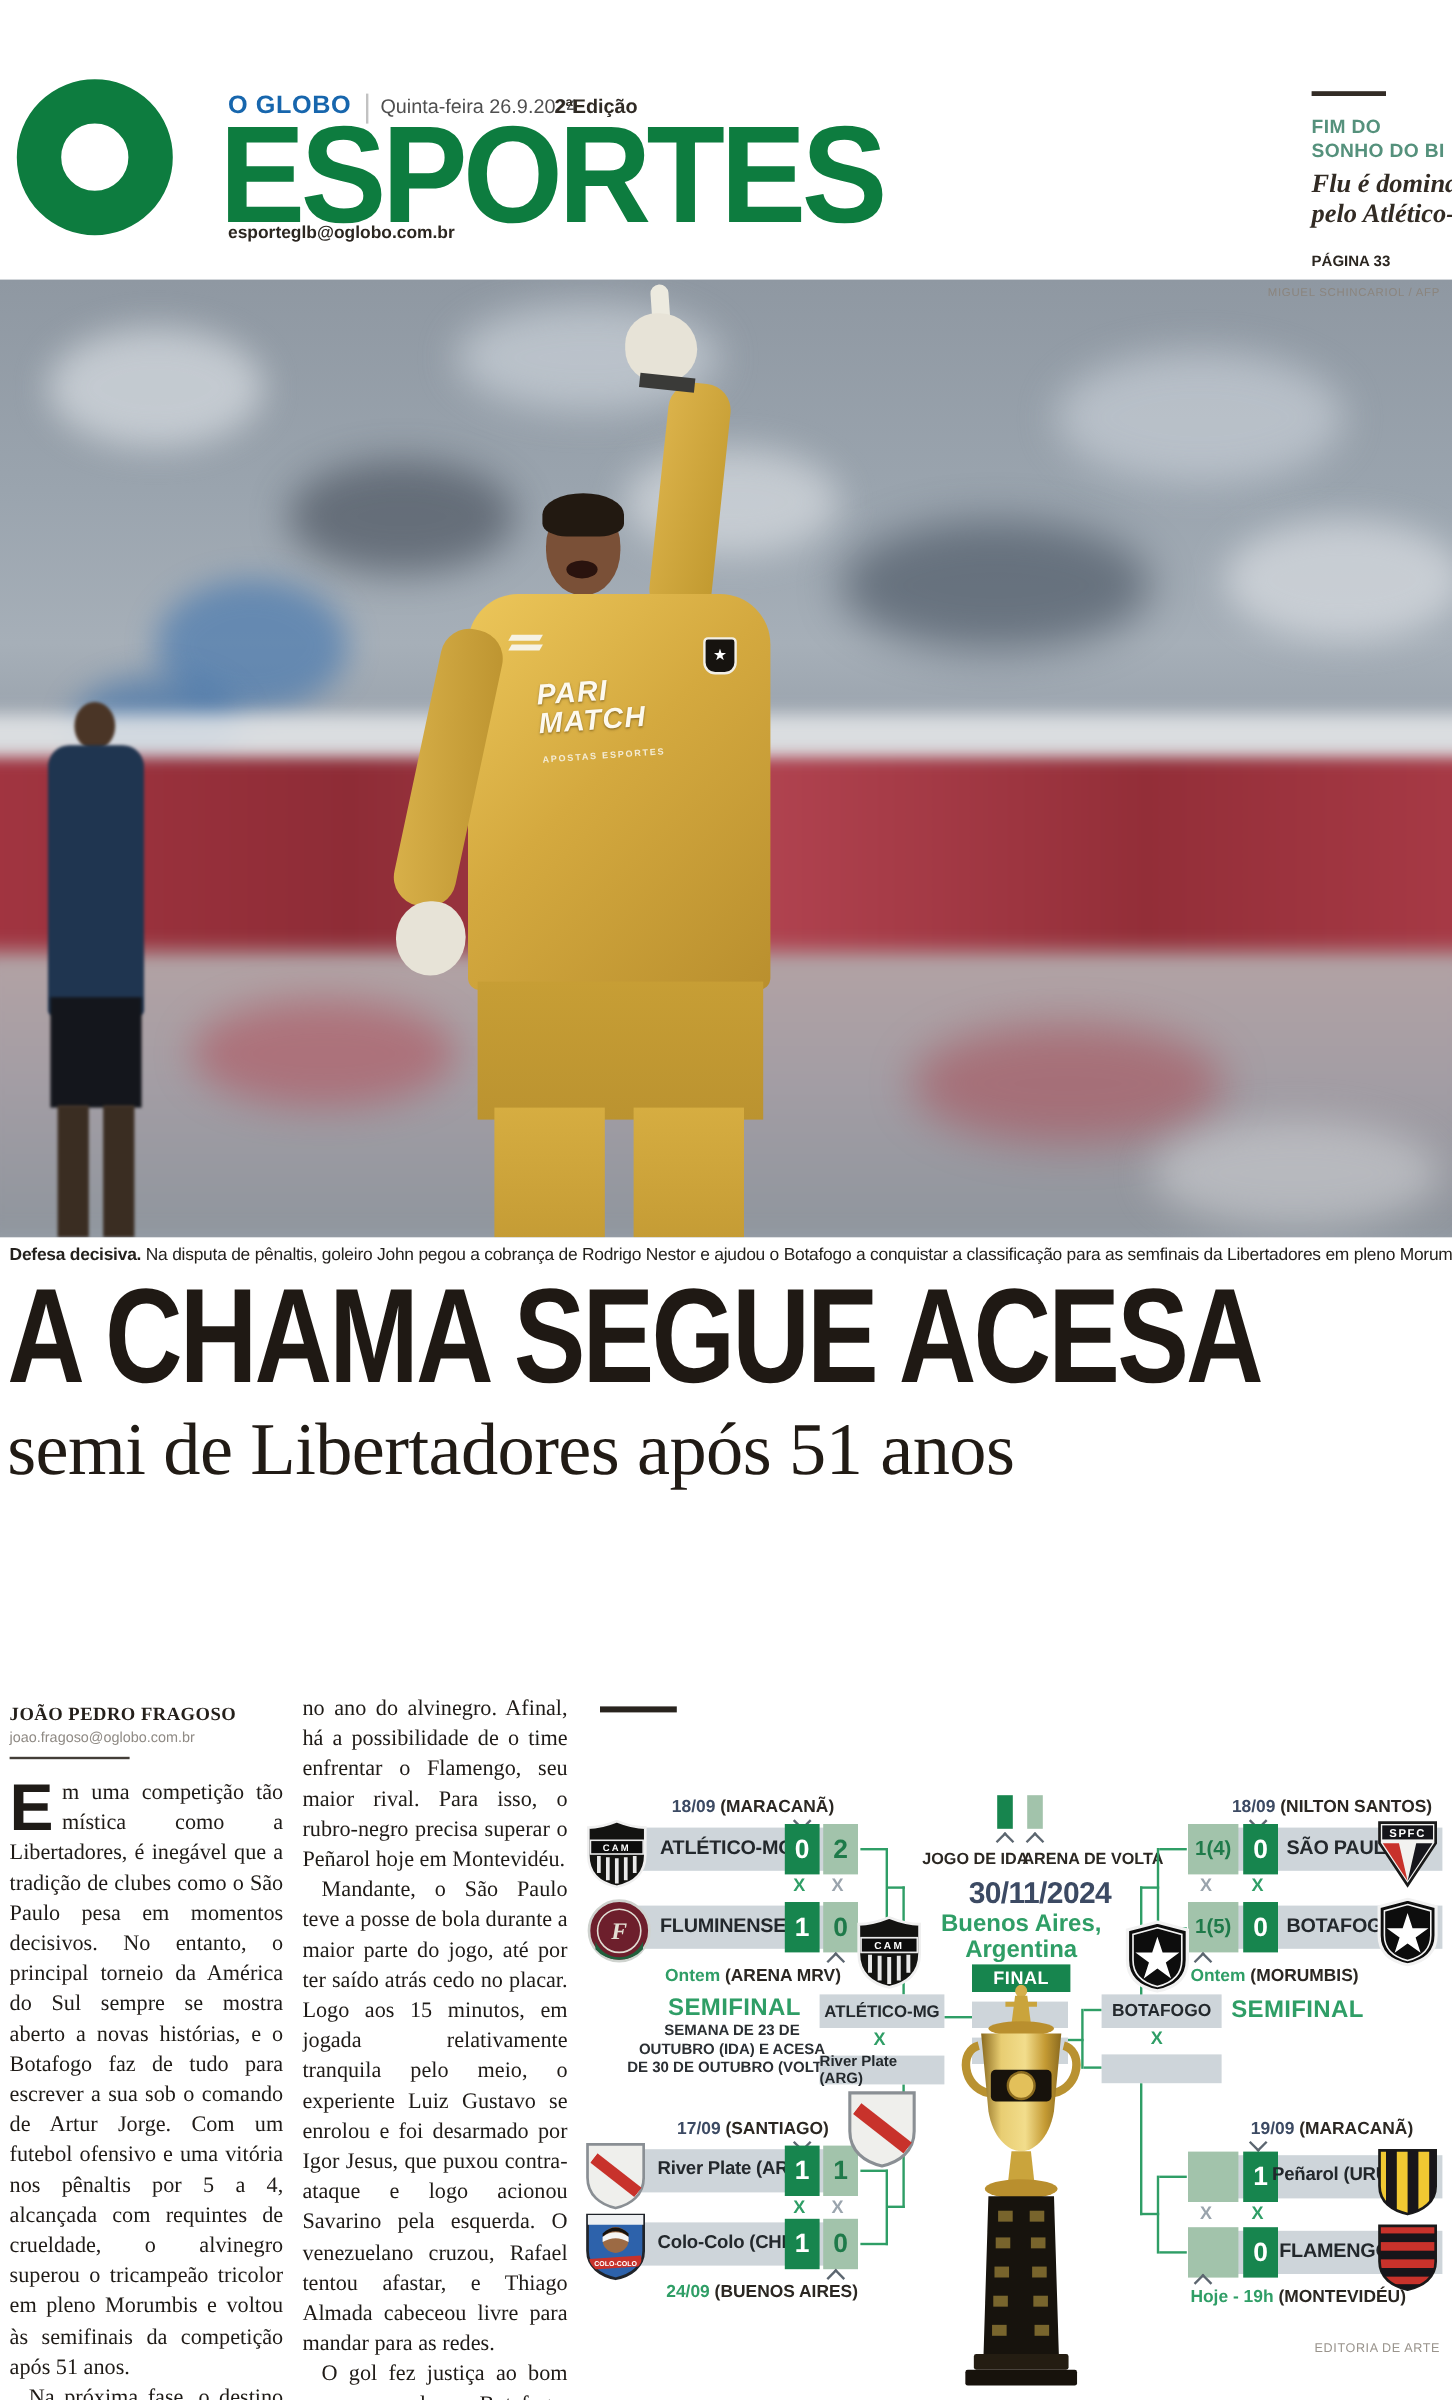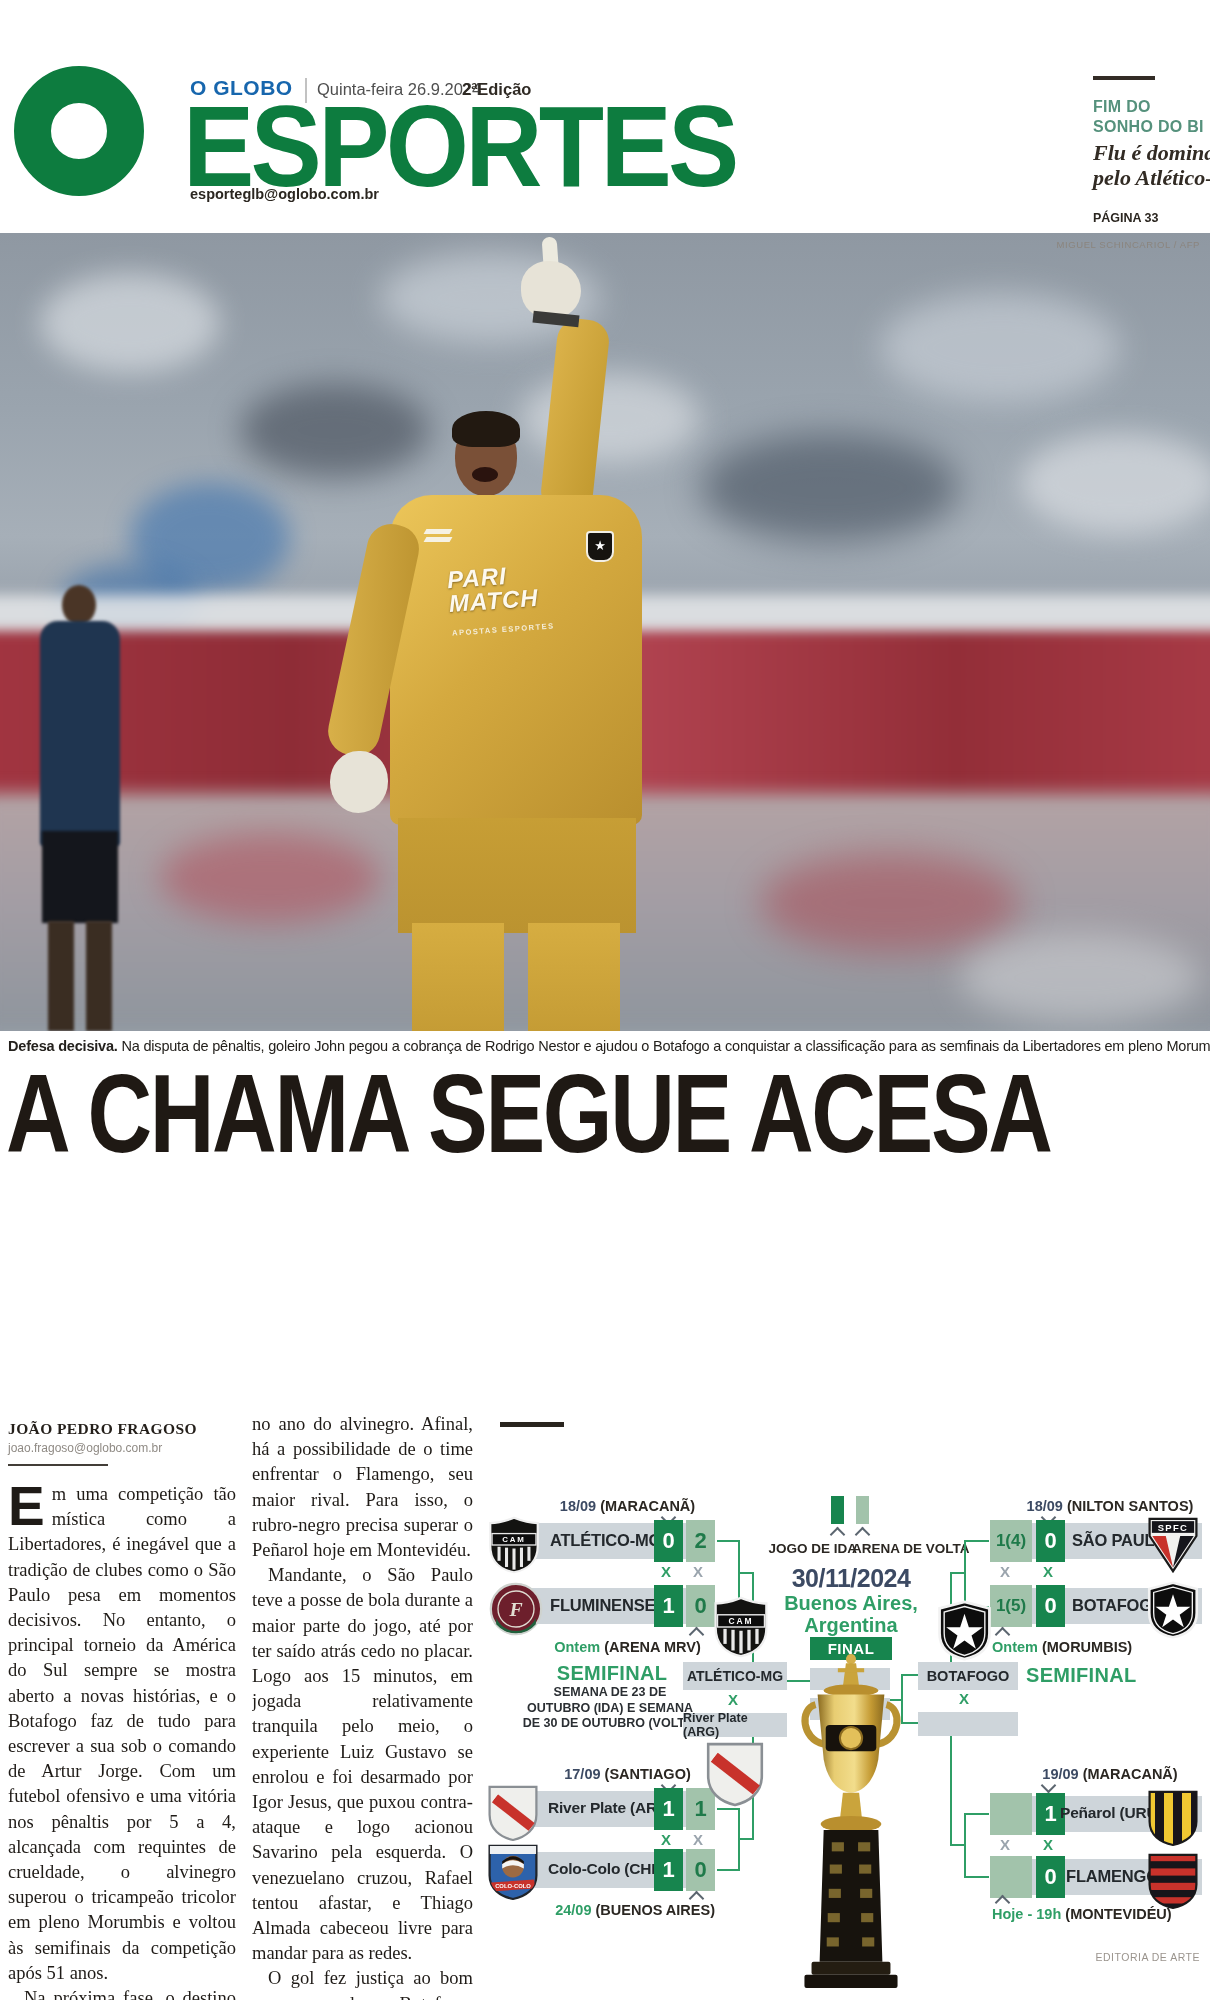--- a/index.html
+++ b/index.html
@@ -63,21 +63,21 @@
   .mfoot .g{color:#2f9e66}
   .mhead .v,.mfoot .v{color:#2b2722;font-weight:bold}
   .xmark{position:absolute;font-size:15px;font-weight:bold}
   .xg{color:#2f9e66}.xgray{color:#9aa4ad}
   .chev{position:absolute;width:9px;height:9px;border:2.5px solid #5c6670;border-top:none;border-left:none}
   .chev.down{transform:rotate(45deg)}
   .chev.up{transform:rotate(-135deg)}
   .ln{position:absolute;background:#2f9e66}
   .legend-box{position:absolute;width:13px;height:28px}
   .legend-lab{position:absolute;width:100px;text-align:right;font-size:13.5px;font-weight:bold;color:#2b2722;white-space:nowrap}
-  .final-date{left:776px;top:1564px;width:150px;text-align:center;font-size:25px;font-weight:bold;color:#3c4a63;letter-spacing:-.5px}
+  .final-date{left:776px;top:1564px;width:150px;text-align:right;font-size:25px;font-weight:bold;color:#3c4a63;letter-spacing:-.5px}
   .final-city{left:776px;top:1592px;width:150px;text-align:center;font-size:20px;line-height:22px;font-weight:bold;color:#2f9e66}
   .final-city span{display:block}
   .final-badge{left:810px;top:1637px;width:82px;height:23px;background:#17854e;color:#fff;font-weight:bold;
     font-size:15px;text-align:center;line-height:23px;letter-spacing:.5px}
   .slotbar{position:absolute;width:80px;height:22px;background:#ced5da}
   .seminote{position:absolute;width:180px;text-align:center;font-size:12.5px;line-height:15.5px;font-weight:bold;color:#2b2f33}
   .seminote span{display:block}
   .semilab{position:absolute;font-size:20px;font-weight:bold;color:#2f9e66;letter-spacing:.3px}
   .info-credit{left:1000px;top:1951px;width:200px;text-align:right;font-size:10.5px;color:#9a948d;letter-spacing:.5px}
   .crest{position:absolute}
@@ -172,20 +172,21 @@
       <div class="gk-part" style="left:528px;top:690px;width:92px;height:108px;background:linear-gradient(180deg,#d6ad41,#c59c35)"></div>
     </div>
   </div>
 
   <div class="abs photo-credit">MIGUEL SCHINCARIOL / AFP</div>
 
   <div class="abs caption"><b>Defesa decisiva.</b><span> Na disputa de pênaltis, goleiro John pegou a cobrança de Rodrigo Nestor e ajudou o Botafogo a conquistar a classificação para as semfinais da Libertadores em pleno Morumbis</span></div>
 
   <div class="abs headline">A CHAMA SEGUE ACESA</div>
   <div class="abs subhead ser">
+    <span style="display:block">semi de Libertadores após 51 anos</span>
   </div>
 
   <div class="abs byline ser">JOÃO PEDRO FRAGOSO</div>
   <div class="abs byline-email">joao.fragoso@oglobo.com.br</div>
   <div class="abs byline-rule"></div>
 
   <div class="abs col" style="left:8px;top:1482px;width:228px;height:518px">
     <p><span class="dropcap">E</span><span>m uma competição tão mística como a Libertadores, é inegável que a tradição de clubes como o São Paulo pesa em momentos decisivos. No entanto, o principal torneio da América do Sul sempre se mostra aberto a novas histórias, e o Botafogo faz de tudo para escrever a sua sob o comando de Artur Jorge. Com um futebol ofensivo e uma vitória nos pênaltis por 5 a 4, alcançada com requintes de crueldade, o alvinegro superou o tricampeão tricolor em pleno Morumbis e voltou às semifinais da competição após 51 anos.</span></p>
     <p>Na próxima fase, o destino tem a chance de escrever outro grande capítulo</p>
   </div>
@@ -300,21 +301,21 @@
     <span>Buenos Aires,</span>
     <span>Argentina</span>
   </div>
   <div class="abs final-badge">FINAL</div>
   <div class="slotbar" style="left:810px;top:1668px"></div>
   <div class="slotbar" style="left:810px;top:1698px"></div>
 
   <div class="semilab" style="left:528px;top:1662px;width:168px;text-align:center">SEMIFINAL</div>
   <div class="seminote" style="left:520px;top:1685px">
     <span>SEMANA DE 23 DE</span>
-    <span>OUTUBRO (IDA) E SEMANA</span>
+    <span>OUTUBRO (IDA) E ACESA</span>
     <span>DE 30 DE OUTUBRO (VOLTA)</span>
   </div>
   <div class="sfbar" style="left:683px;top:1662px;width:104px;height:28px;font-size:14px">ATLÉTICO-MG</div>
   <div class="xmark xg" style="left:728px;top:1691px">X</div>
   <div class="sfbar" style="left:683px;top:1713px;width:104px;height:24px;font-size:12.5px">River Plate (ARG)</div>
 
   <div class="sfbar" style="left:918px;top:1662px;width:100px;height:28px;font-size:14.5px">BOTAFOGO</div>
   <div class="semilab" style="left:1026px;top:1664px">SEMIFINAL</div>
   <div class="xmark xg" style="left:959px;top:1690px">X</div>
   <div class="sfbar" style="left:918px;top:1712px;width:100px;height:24px"></div>

